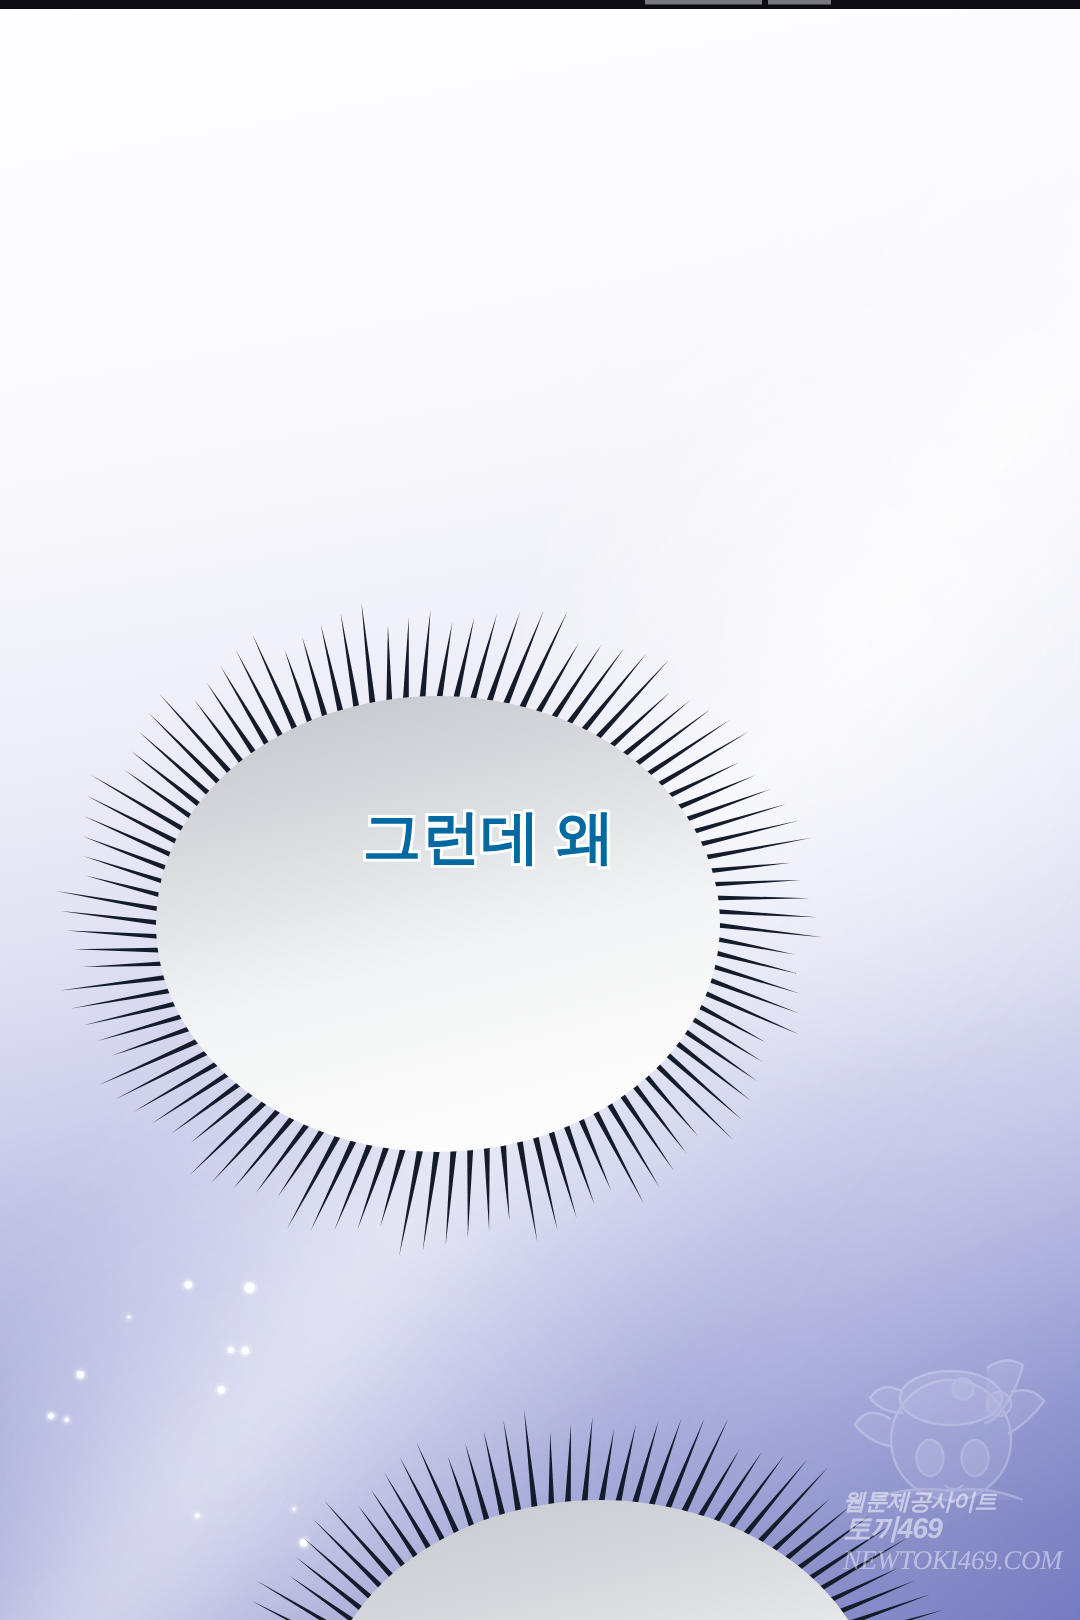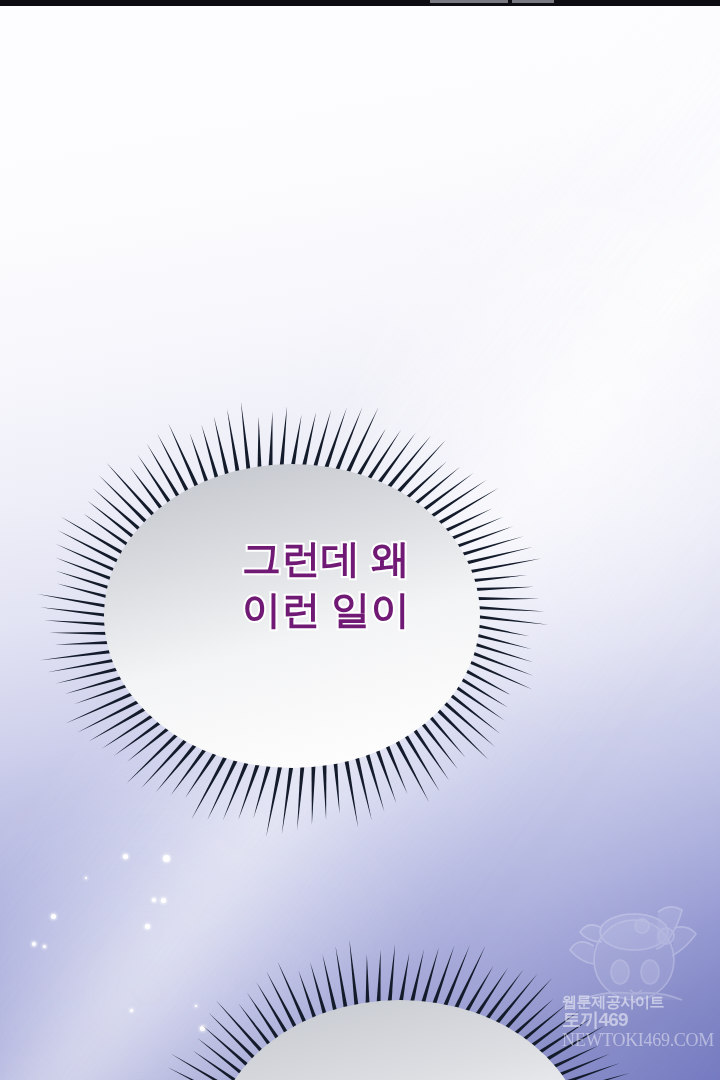--- a/index.html
+++ b/index.html
@@ -146,20 +146,21 @@
     white-space: nowrap;
   }
   .bubble-text .ln { display: block; }
 
   
   .watermark {
     position: absolute;
     z-index: 30;
     pointer-events: none;
     user-select: none;
+    font-style: italic;
   }
   .wm-char {
     position: absolute;
     left: 0; top: 0;
     width: 150px;
     height: 120px;
     opacity: .30;
   }
   .wm-lines {
     position: absolute;
@@ -455,23 +456,22 @@
             <path d="M220.91,89.49 L215.39,17.71 L225.16,88.64 Z" fill="#141c2c"></path>
             <path d="M231.48,87.55 L232.84,32.43 L235.79,86.91 Z" fill="#141c2c"></path>
             <path d="M242.19,86.12 L246.66,27.14 L246.53,85.70 Z" fill="#141c2c"></path>
             <path d="M252.97,85.22 L261.03,22.55 L257.35,85.01 Z" fill="#141c2c"></path>
           </g>
           <ellipse cx="266" cy="230" rx="188" ry="152" fill="url(#bg1)"></ellipse>
         </svg>
       </div>
     </div>
 
-  <div class="bubble-text" id="main-dialogue" style="font-size: 39px; color: #701a75; -webkit-text-stroke: 4px rgb(255, 255, 255); left: 0px; width: 720px; top: 533.95px; text-indent: -68px;">
+  <div class="bubble-text" id="main-dialogue" style="font-size: 39px; color: #0369a1; -webkit-text-stroke: 4px rgb(255, 255, 255); left: 0px; width: 720px; top: 533.95px; text-indent: -68px;">
     <span class="ln">그런데 왜</span>
-    <span class="ln">이런 일이</span>
   </div>
 
   <div class="top-strip" id="top-strip" style="background: rgb(12, 12, 18);">
       <div class="top-strip-hl" style="left: 430px; width: 78px;"></div>
       <div class="top-strip-hl" style="left: 512px; width: 42px;"></div>
     </div>
 
   <div class="watermark" id="watermark" style="left: 562px; top: 898px; width: 158px; height: 182px;">
     <svg class="wm-char" viewBox="0 0 150 120">
       <g fill="none" stroke="#ffffff" stroke-width="1.6" opacity=".9">

